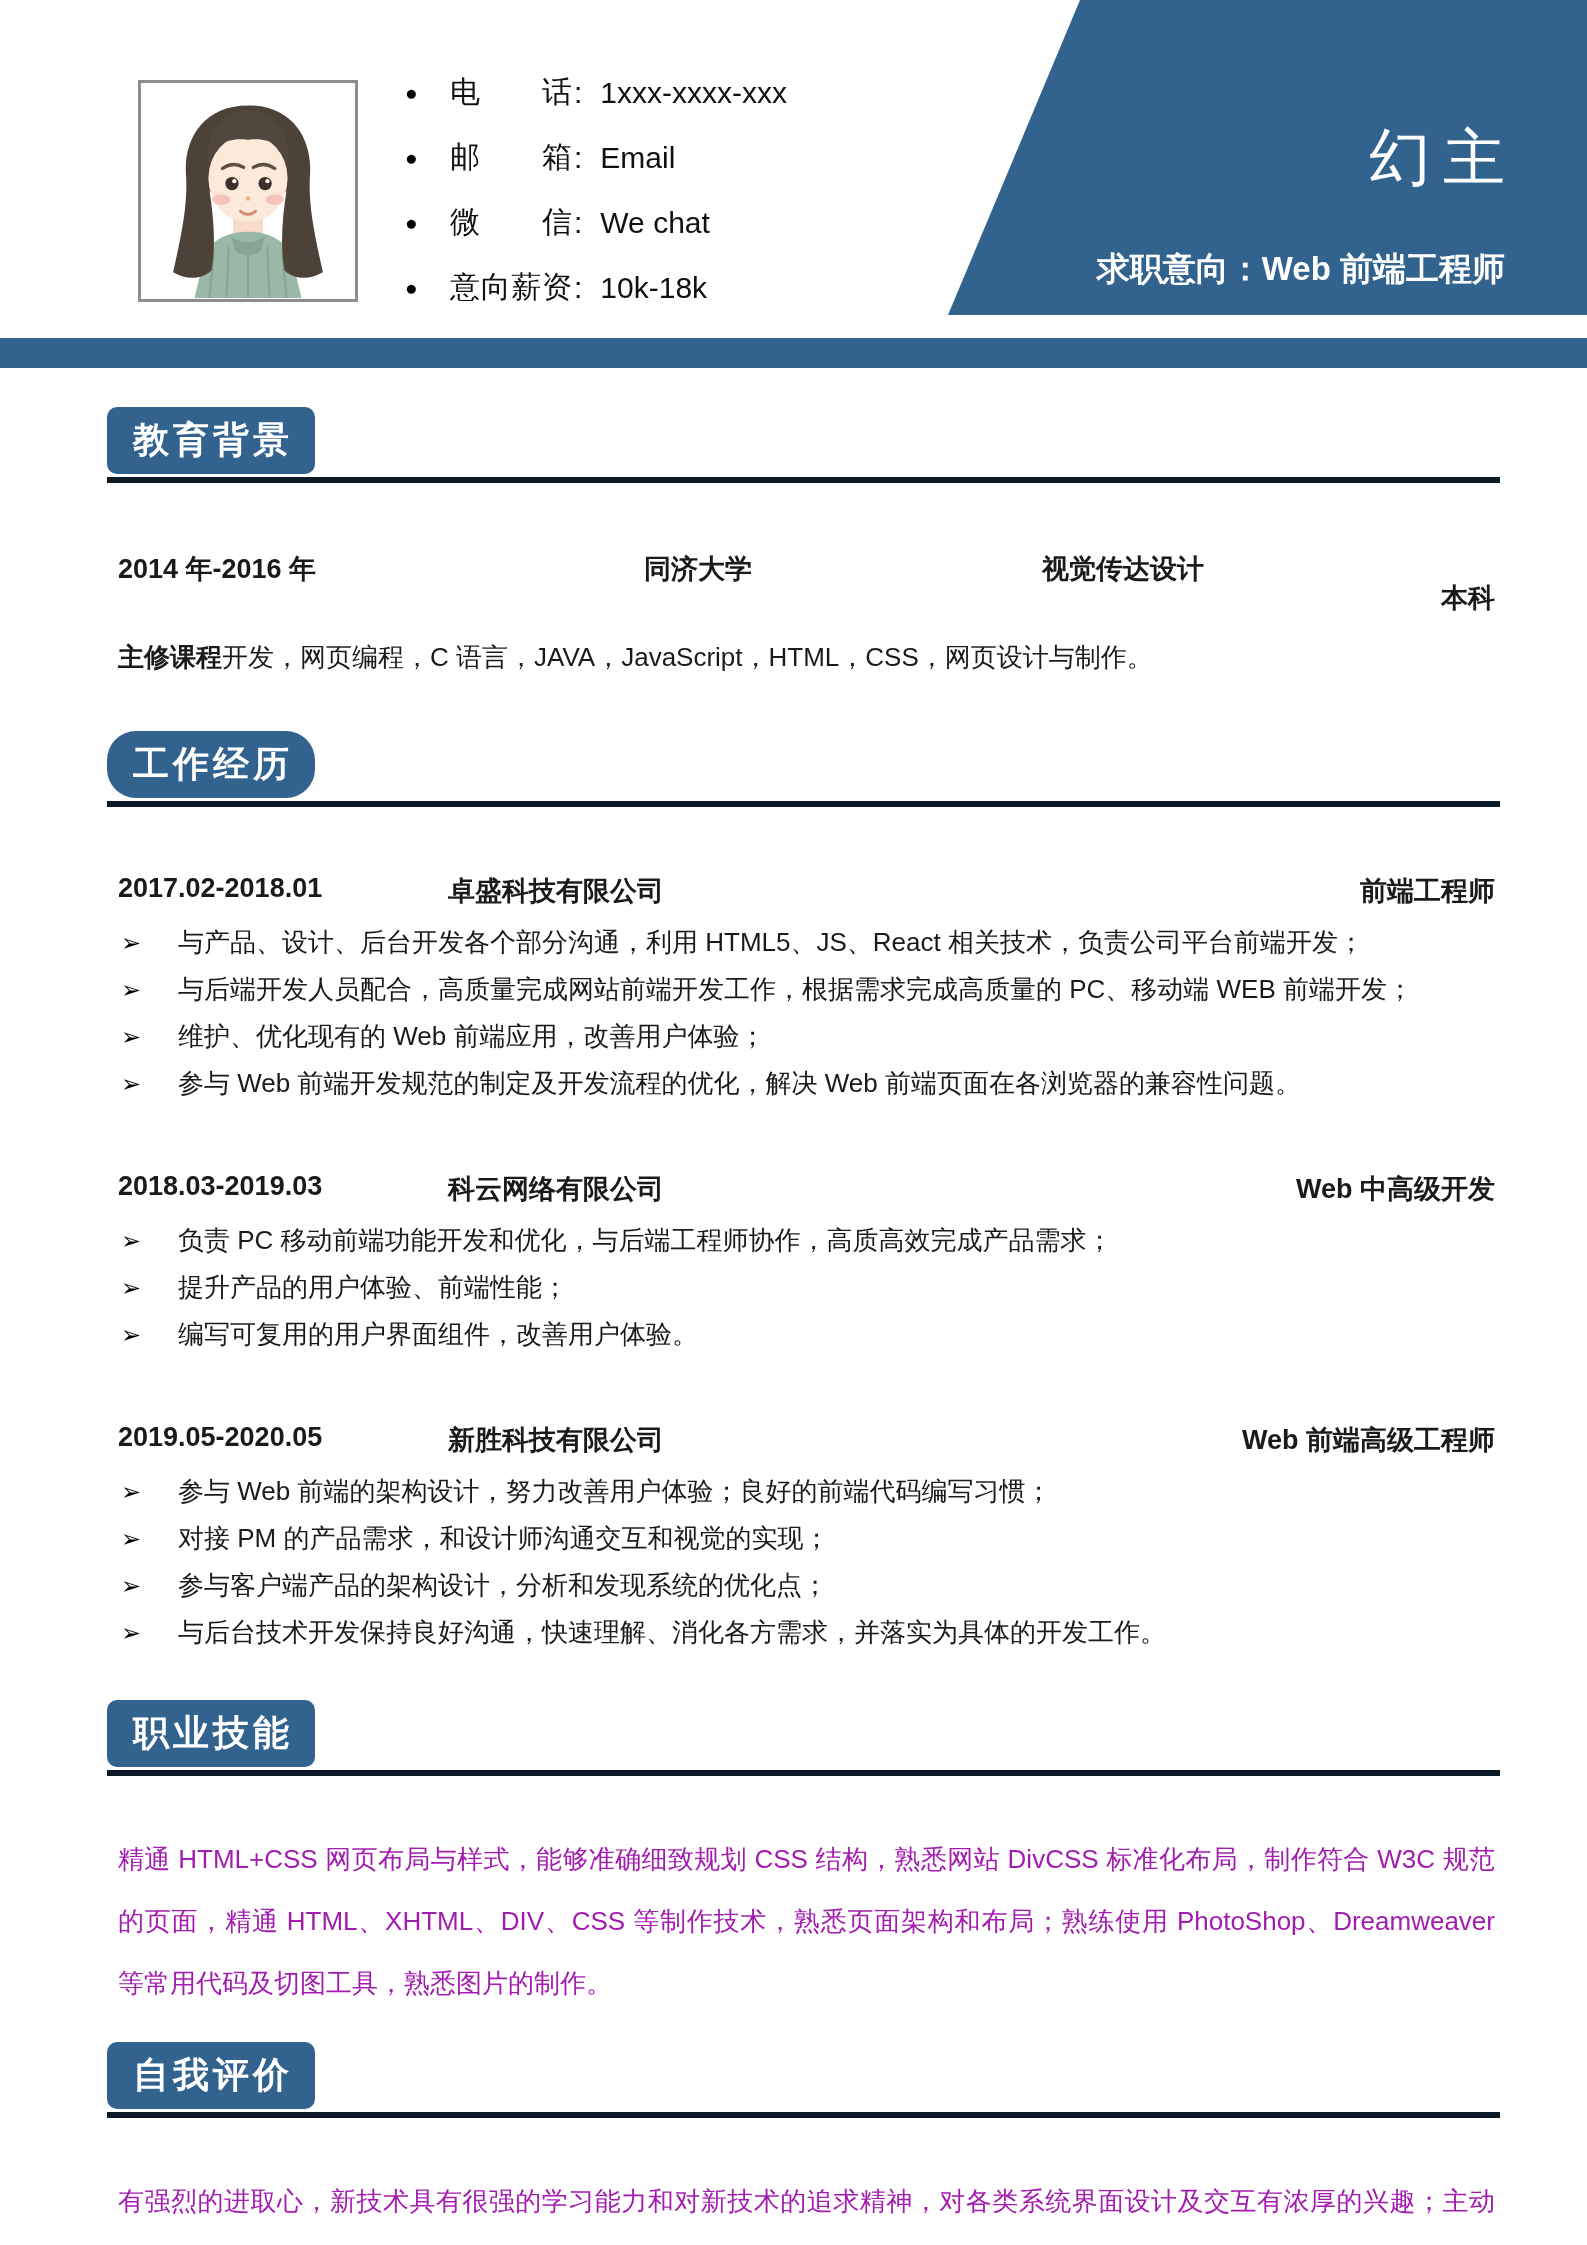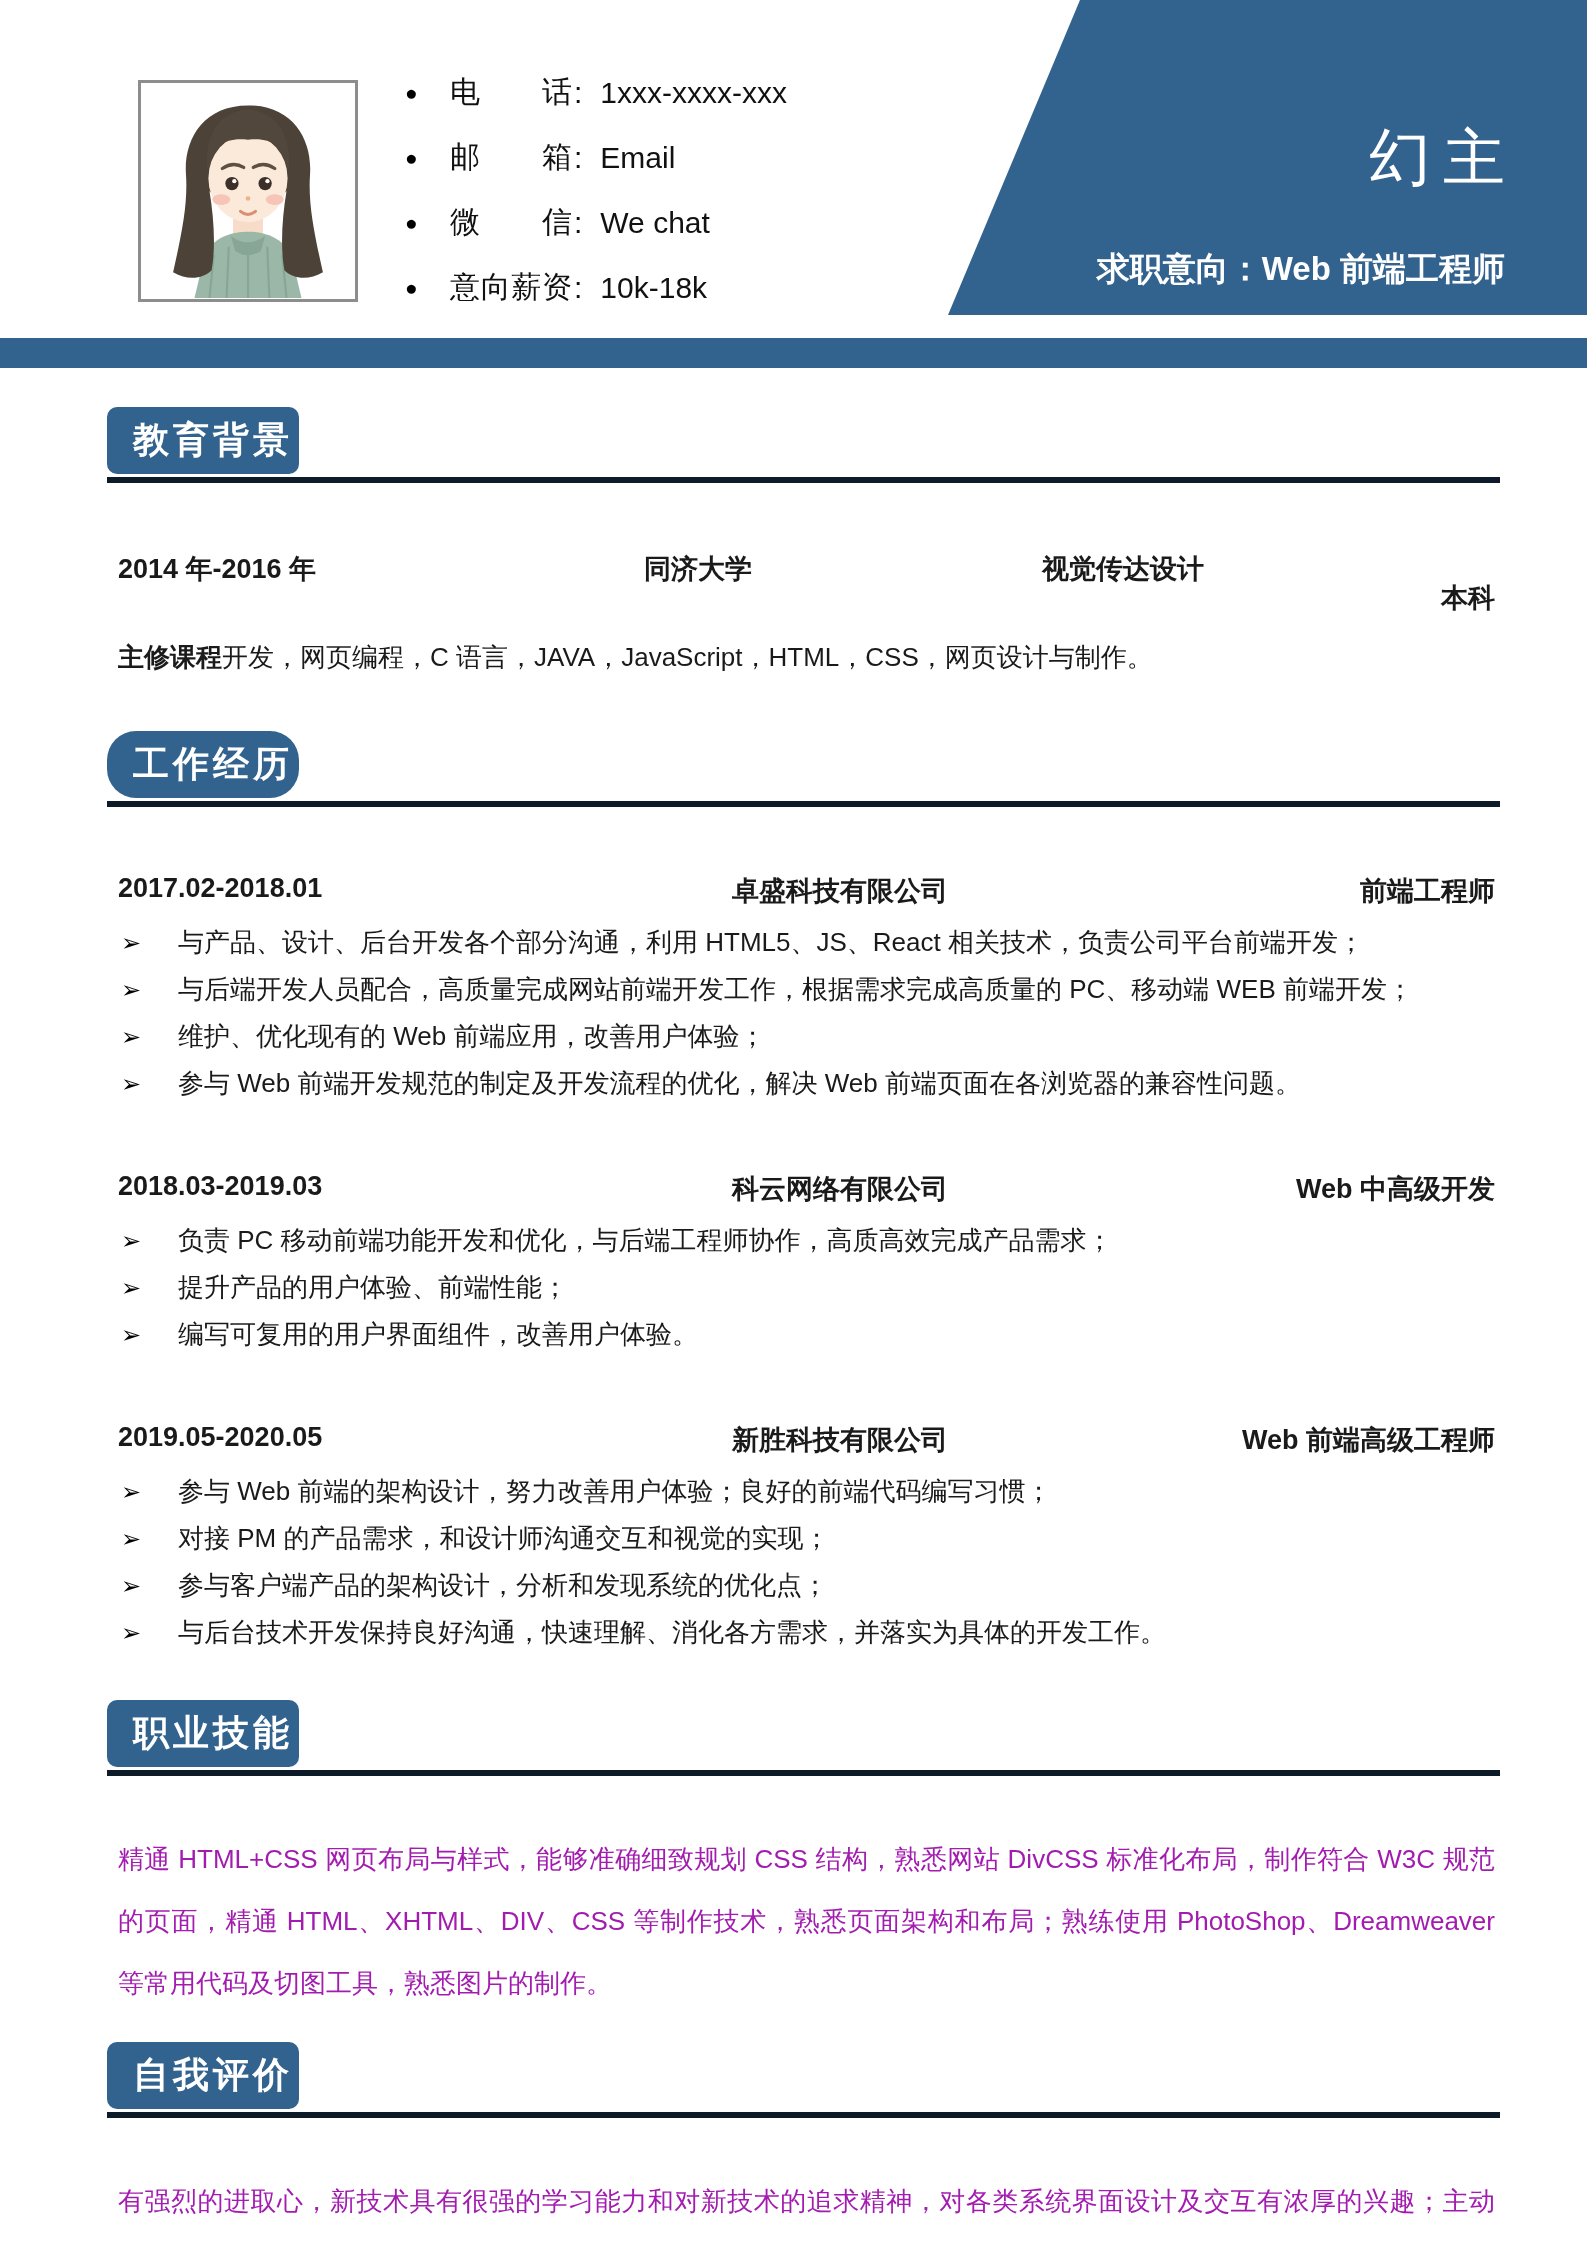--- a/index.html
+++ b/index.html
@@ -32,39 +32,39 @@
   .banner-intent{
     position:absolute;top:247px;right:82px;
     font-size:33px;font-weight:700;white-space:nowrap;
   }
   .bluebar{position:absolute;left:0;top:338px;width:100%;height:30px;}
   
   .main{position:absolute;left:0;top:407px;width:100%;}
   .section-head{margin:0 87px 0 107px;}
   .badge{
     display:inline-block;color:#fff;font-size:36px;font-weight:700;
-    letter-spacing:4px;padding:9px 6px 9px 26px;border-radius:10px;white-space:nowrap;
+    letter-spacing:4px;padding:9px 22px 9px 26px;border-radius:10px;white-space:nowrap;
   }
   .rule{height:6px;margin-top:3px;}
   .content{margin:0 92px 0 118px;font-size:26px;}
   
   .edu-row{display:flex;margin-top:68px;font-weight:700;font-size:27px;}
   .edu-period{width:330px;}
   .edu-school{width:500px;text-align:center;}
   .edu-major{width:350px;text-align:center;}
   .edu-degree{flex:1;text-align:right;margin-top:29px;}
   .edu-courses{margin-top:24px;font-size:26px;}
   .edu-courses .lbl{font-weight:700;margin-top:38px;}
   
   .sec-work{margin-top:56px;}
   .job{margin-top:64px;}
   .job:first-child{margin-top:66px;}
   .job-head{display:flex;font-weight:700;font-size:27px;}
   .job-period{width:330px;}
-  .job-company{width:500px;text-align:right;}
+  .job-company{width:500px;text-align:left;}
   .job-role{flex:1;text-align:right;}
   .bullets{margin-top:10px;}
   .bullet{display:flex;font-size:26px;line-height:47px;}
   .bmark{width:57px;padding-left:3px;font-size:24px;color:#000;}
   .btext{flex:1;}
   
   .sec-skills{margin-top:44px;}
   .sec-eval{margin-top:28px;}
   .para{margin-top:52px;font-size:26px;line-height:62px;text-align:justify;color:#a21caf;}
 </style>

